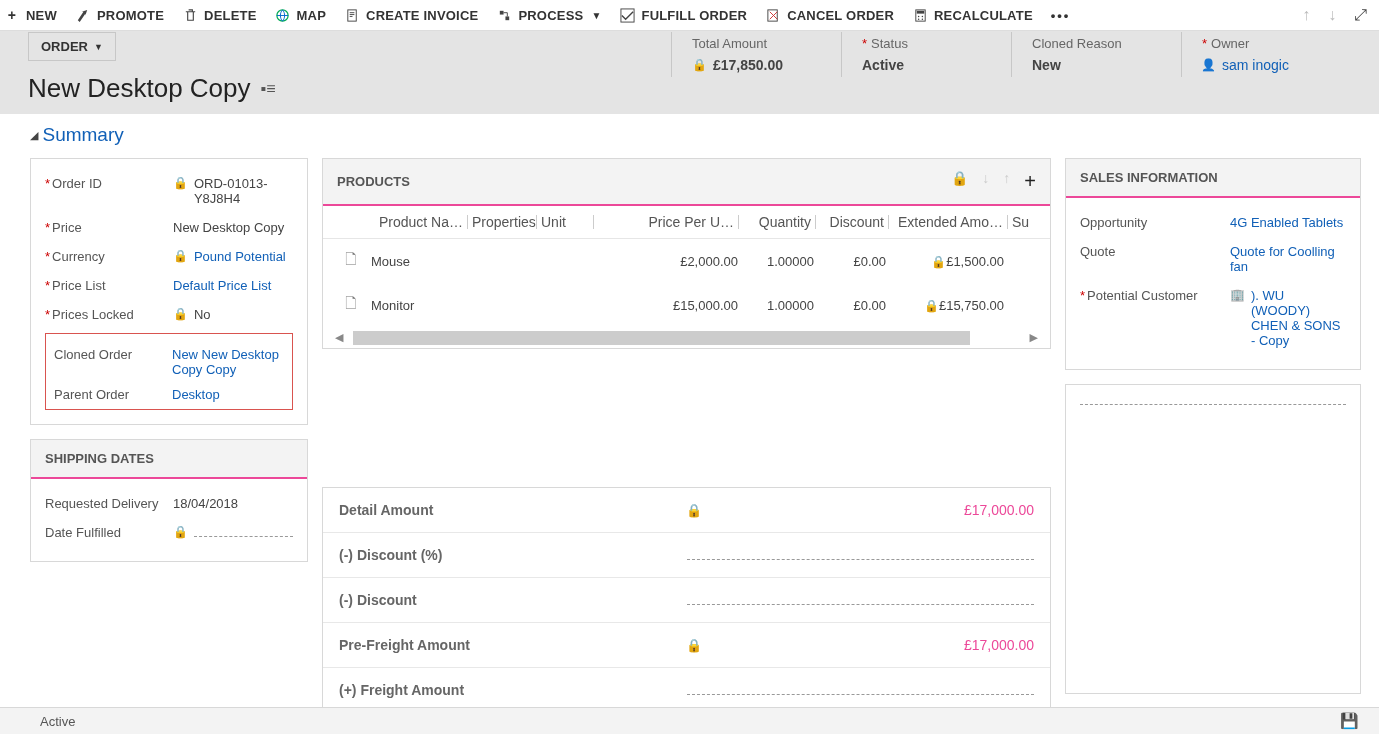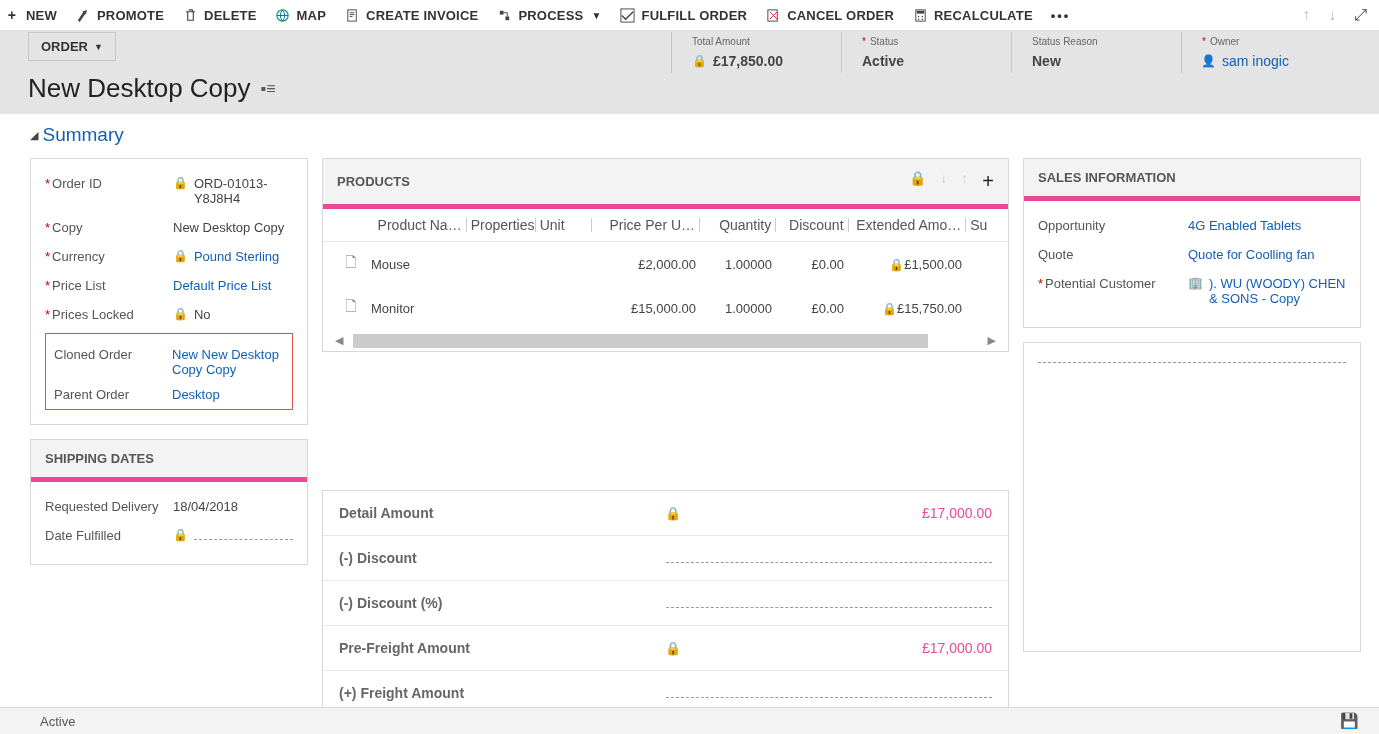--- a/index.html
+++ b/index.html
@@ -16,39 +16,39 @@
   
   
   .header-area { background: #e4e4e4; padding: 1px 28px 10px 28px; display: flex; align-items: flex-start; }
   .hdr-left { flex: 1; }
   .entity-pill { display: inline-flex; align-items: center; background: #e4e4e4; border: 1px solid #c7c7c7; padding: 6px 12px; font-size: 13px; font-weight: 600; color: #333; cursor: pointer; gap: 6px; }
   .record-title { font-size: 26px; font-weight: 400; color: #222; margin-top: 12px; display: flex; align-items: center; gap: 10px; }
   .record-title .gl { font-size: 16px; color: #555; }
   
   .hdr-right { display: flex; }
   .hdr-field { border-left: 1px solid #c7c7c7; padding: 4px 20px; min-width: 170px; }
-  .hdr-field .lbl { font-size: 10px; color: #666; display: flex; align-items: center; gap: 4px; }
+  .hdr-field .lbl { font-size: 13px; color: #666; display: flex; align-items: center; gap: 4px; }
   .hdr-field .lbl .req { color: #c00; }
   .hdr-field .val { font-size: 14px; font-weight: 600; color: #444; margin-top: 6px; display: flex; align-items: center; gap: 6px; }
   .hdr-field .val.link { color: #1160b7; font-weight: 400; }
   .lock { font-size: 12px; color: #888; }
   .person-ic { width: 14px; height: 14px; display: inline-flex; align-items: center; justify-content: center; font-size: 12px; color: #888; }
   
   
   .body { padding: 10px 18px 20px 30px; }
   .tab-title { color: #1160b7; font-size: 19px; display: flex; align-items: center; gap: 4px; margin-bottom: 12px; }
   .tab-title .caret { font-size: 11px; color: #444; }
   
   .columns { display: flex; gap: 14px; align-items: flex-start; }
   .col-left { width: 278px; display: flex; flex-direction: column; gap: 14px; }
   .col-center { flex: 1; min-width: 0; display: flex; flex-direction: column; gap: 14px; }
-  .col-right { width: 338px; display: flex; flex-direction: column; gap: 14px; }
+  .col-right { width: 296px; display: flex; flex-direction: column; gap: 14px; }
   
   .panel { border: 1px solid #d8d8d8; background: #fff; }
-  .panel-header { background: #f3f3f3; border-bottom: 5px solid #ec4899; padding: 11px 14px; font-size: 13px; font-weight: 600; color: #555; display: flex; align-items: center; }
+  .panel-header { background: #f3f3f3; border-bottom: 2px solid #ec4899; padding: 11px 14px; font-size: 13px; font-weight: 600; color: #555; display: flex; align-items: center; }
   .panel-header .tools { margin-left: auto; display: flex; gap: 14px; color: #888; }
   .panel-header .tools .t { cursor: pointer; font-size: 14px; }
   .panel-header .tools .plus { color: #222; font-size: 20px; font-weight: 400; }
   .panel-body { padding: 10px 14px 14px 14px; }
   
   .field-row { display: flex; padding: 7px 0; font-size: 13px; align-items: flex-start; }
   .field-row .flabel { width: 128px; color: #555; display: flex; gap: 2px; }
   .field-row .flabel .req { color: #c00; }
   .field-row .fval { flex: 1; color: #444; display: flex; gap: 6px; align-items: flex-start; }
   .field-row .fval.link { color: #1160b7; }
@@ -214,21 +214,21 @@
     <div class="hdr-field">
       <div class="lbl">
           <span class="req">*</span>
           <span>Status</span>
         </div>
       <div class="val">
           <span>Active</span>
         </div>
     </div>
     <div class="hdr-field">
-      <div class="lbl">Status Reason</div>
+      <div class="lbl">Cloned Reason</div>
       <div class="val">
           <span>New</span>
         </div>
     </div>
     <div class="hdr-field">
       <div class="lbl">
           <span class="req">*</span>
           <span>Owner</span>
         </div>
       <div class="val link">
@@ -256,34 +256,34 @@
                 <span>Order ID</span>
               </div>
             <div class="fval">
                 <span class="lock">🔒</span>
                 <span>ORD-01013-Y8J8H4</span>
               </div>
           </div>
           <div class="field-row">
             <div class="flabel">
                 <span class="req">*</span>
-                <span>Copy</span>
+                <span>Price</span>
               </div>
             <div class="fval">
                 <span>New Desktop Copy</span>
               </div>
           </div>
           <div class="field-row">
             <div class="flabel">
                 <span class="req">*</span>
                 <span>Currency</span>
               </div>
             <div class="fval link">
                 <span class="lock">🔒</span>
-                <span>Pound Sterling</span>
+                <span>Pound Potential</span>
               </div>
           </div>
           <div class="field-row">
             <div class="flabel">
                 <span class="req">*</span>
                 <span>Price List</span>
               </div>
             <div class="fval link">
                 <span>Default Price List</span>
               </div>
@@ -409,25 +409,25 @@
 
       <div style="height:110px"></div>
 
       <div class="sum-panel">
         <div class="sum-row">
           <span class="slabel">Detail Amount</span>
           <span class="slock">🔒</span>
           <span class="sval">£17,000.00</span>
         </div>
         <div class="sum-row">
+          <span class="slabel">(-) Discount (%)</span>
+          <span class="sdotted"></span>
+        </div>
+        <div class="sum-row">
           <span class="slabel">(-) Discount</span>
-          <span class="sdotted"></span>
-        </div>
-        <div class="sum-row">
-          <span class="slabel">(-) Discount (%)</span>
           <span class="sdotted"></span>
         </div>
         <div class="sum-row">
           <span class="slabel">Pre-Freight Amount</span>
           <span class="slock">🔒</span>
           <span class="sval">£17,000.00</span>
         </div>
         <div class="sum-row" style="border-bottom:none">
           <span class="slabel">(+) Freight Amount</span>
           <span class="sdotted"></span>

